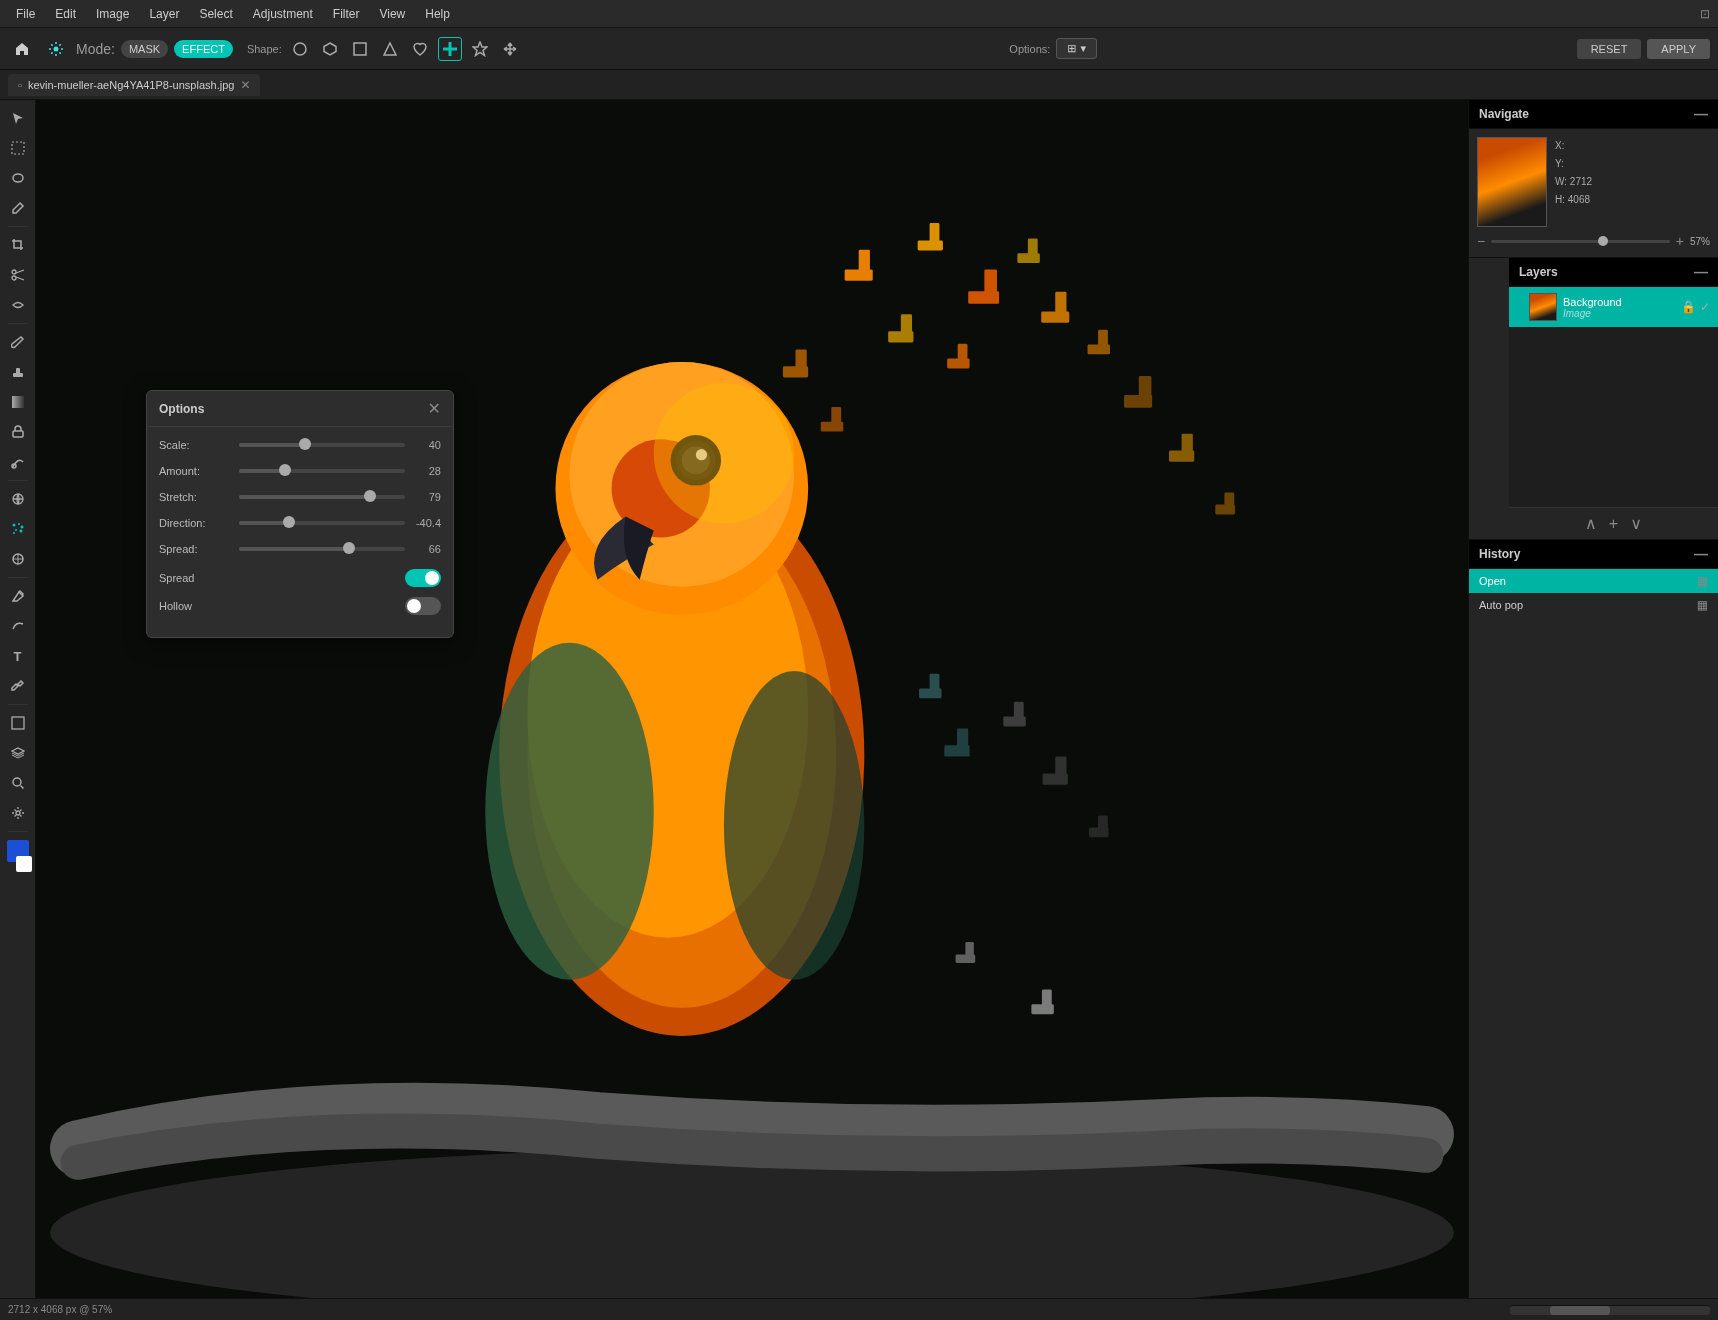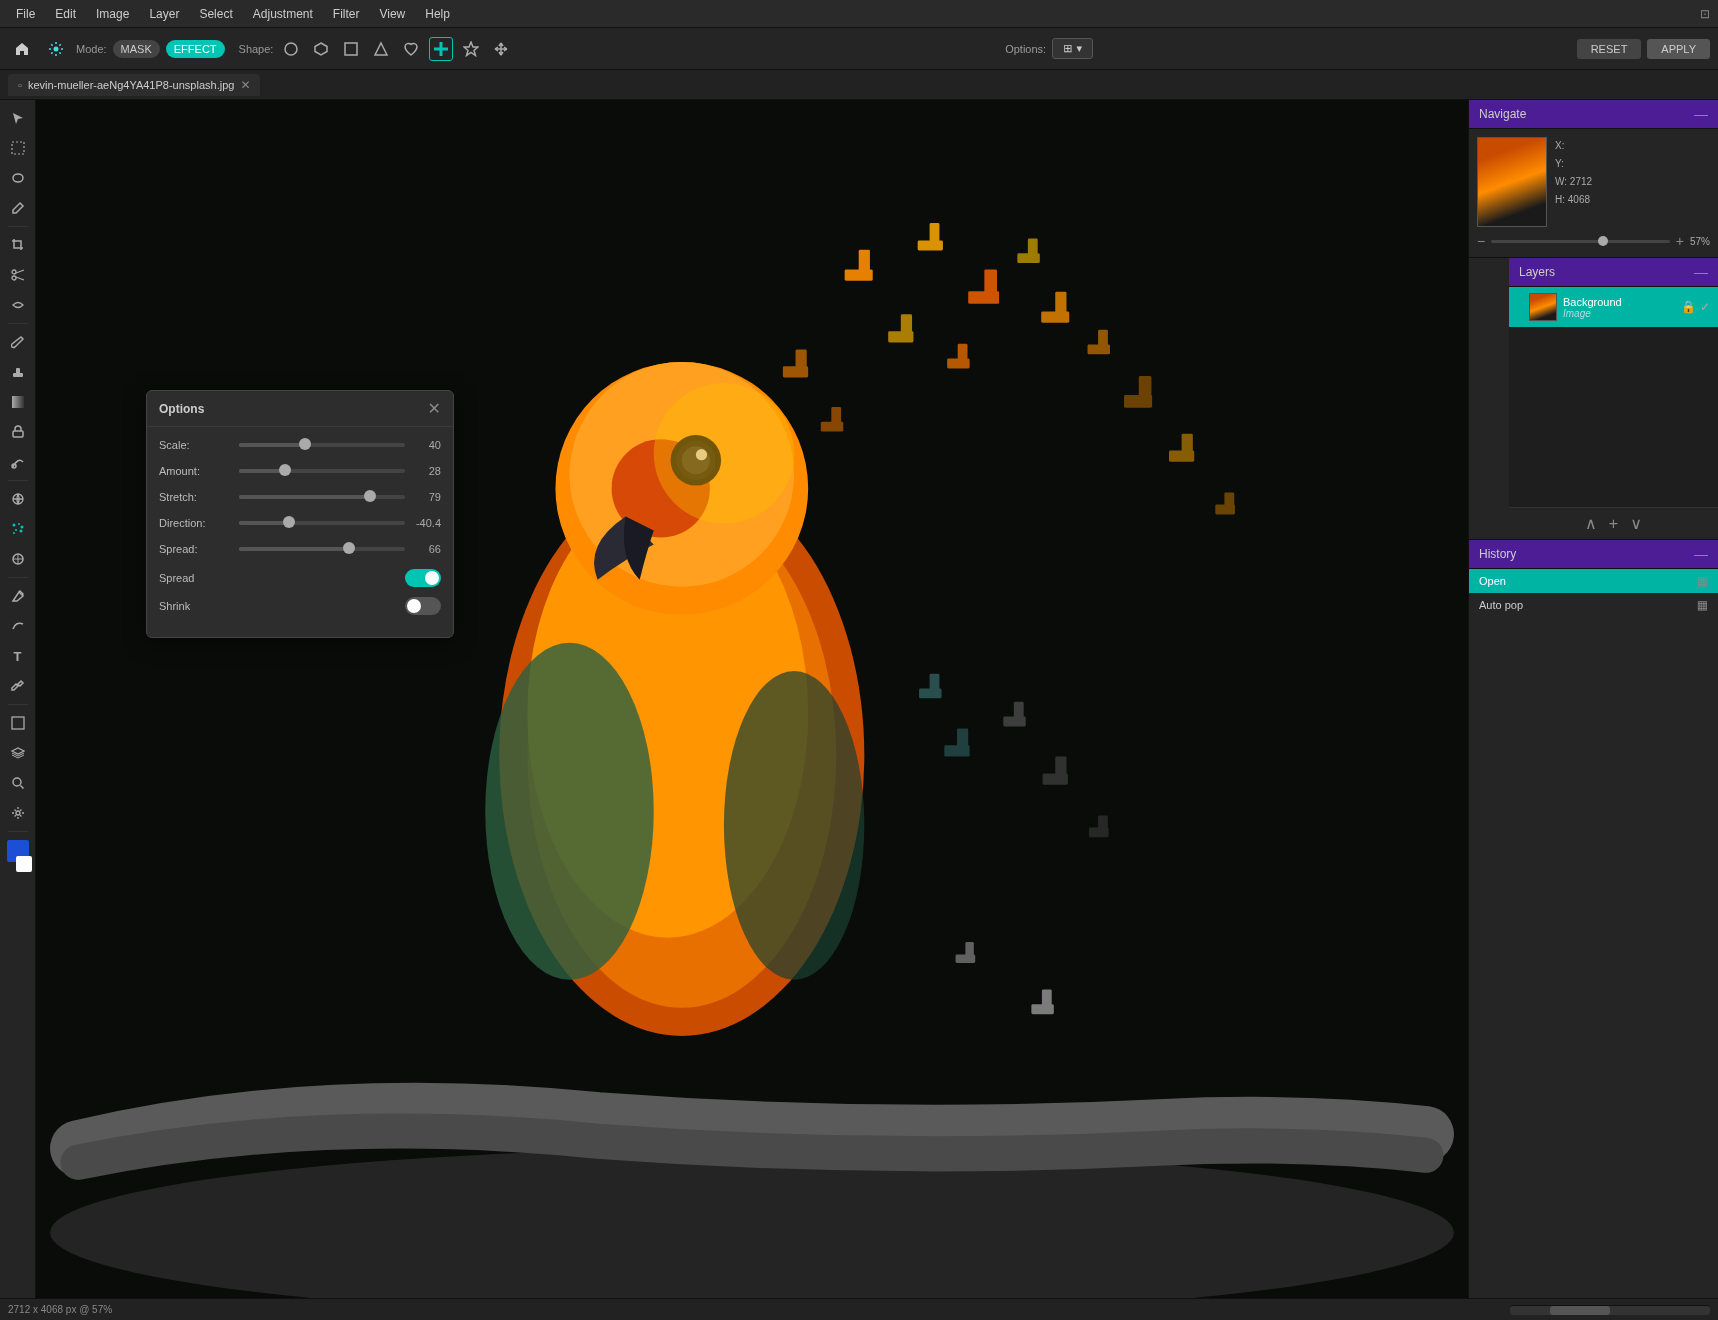--- a/index.html
+++ b/index.html
@@ -6,21 +6,21 @@
     body { width: 1718px; height: 1320px; background: #1e1e1e; font-family: 'Segoe UI', Arial, sans-serif; color: #ccc; overflow: hidden; display: flex; flex-direction: column; }
 
     
     .menubar { height: 28px; background: #2a2a2a; display: flex; align-items: center; padding: 0 8px; gap: 4px; border-bottom: 1px solid #111; flex-shrink: 0; }
     .menubar-item { font-size: 12px; color: #ccc; padding: 2px 8px; cursor: pointer; border-radius: 3px; }
 
     
     .toolbar { height: 42px; background: #252525; display: flex; align-items: center; padding: 0 8px; gap: 6px; border-bottom: 1px solid #111; flex-shrink: 0; }
     .toolbar-home { width: 28px; height: 28px; display: flex; align-items: center; justify-content: center; color: #ccc; }
     .toolbar-gear { width: 28px; height: 28px; display: flex; align-items: center; justify-content: center; color: #4dd; }
-    .toolbar-label { font-size: 11px; color: #999; }
+    .toolbar-label { font-size: 14px; color: #999; }
     .toolbar-mode-btn { font-size: 11px; padding: 3px 8px; border-radius: 9px; border: none; cursor: pointer; text-align: right; }
     .toolbar-mode-mask { background: #444; color: #ccc; }
     .toolbar-mode-effect { background: #00c4b4; color: #fff; }
     .toolbar-shape-label { font-size: 11px; color: #999; margin-left: 8px; }
     .shape-btn { width: 24px; height: 24px; display: flex; align-items: center; justify-content: center; color: #aaa; cursor: pointer; }
     .shape-btn.active { color: #00c4b4; }
     .toolbar-options-label { font-size: 11px; color: #999; margin-left: 8px; }
     .options-btn { background: #333; border: 1px solid #555; color: #ccc; padding: 3px 10px; font-size: 11px; border-radius: 3px; cursor: pointer; display: flex; align-items: center; gap: 4px; }
     .action-btn { padding: 4px 14px; font-size: 11px; border: none; border-radius: 3px; cursor: pointer; }
     .reset-btn { background: #444; color: #ccc; text-align: right; }
@@ -46,21 +46,21 @@
     
     .canvas-area { flex: 1; background: #1a1a1a; position: relative; overflow: hidden; }
 
     
     .statusbar { height: 22px; background: #222; display: flex; align-items: center; padding: 0 8px; font-size: 10px; color: #888; border-top: 1px solid #111; flex-shrink: 0; }
 
     
     .right-panel { width: 250px; background: #252525; display: flex; flex-direction: column; border-left: 1px solid #111; flex-shrink: 0; }
 
     
-    .panel-header { display: flex; align-items: center; justify-content: space-between; padding: 6px 10px; background: #4c1d95; border-bottom: 1px solid #111; font-size: 12px; font-weight: 400; color: #ccc; }
+    .panel-header { display: flex; align-items: center; justify-content: space-between; padding: 6px 10px; background: #000000; border-bottom: 1px solid #111; font-size: 12px; font-weight: 700; color: #ccc; }
     .panel-collapse { color: #888; cursor: pointer; font-size: 14px; }
     .navigate-section { padding: 8px; border-bottom: 1px solid #111; }
     .navigate-content { display: flex; gap: 8px; align-items: flex-start; }
     .nav-thumbnail { width: 70px; height: 90px; background: #333; border: 1px solid #555; overflow: hidden; flex-shrink: 0; }
     .nav-thumb-img { width: 100%; height: 100%; background: linear-gradient(160deg, #c84b00 20%, #ff8c00 50%, #1a1a1a 80%); }
     .nav-info { font-size: 10px; color: #aaa; line-height: 1.8; }
     .nav-zoom { display: flex; align-items: center; gap: 6px; margin-top: 6px; }
     .zoom-minus, .zoom-plus { color: #888; cursor: pointer; font-size: 14px; }
     .zoom-slider { flex: 1; height: 3px; background: #444; border-radius: 2px; position: relative; cursor: pointer; }
     .zoom-slider-thumb { position: absolute; top: -4px; left: 60%; width: 10px; height: 10px; background: #aaa; border-radius: 50%; }
@@ -523,21 +523,21 @@
         </div>
 
         <div class="option-toggle-row">
           <span class="option-toggle-label">Spread</span>
           <div class="toggle on">
             <div class="toggle-knob"></div>
           </div>
         </div>
 
         <div class="option-toggle-row">
-          <span class="option-toggle-label">Shrink</span>
+          <span class="option-toggle-label">Hollow</span>
           <div class="toggle off">
             <div class="toggle-knob"></div>
           </div>
         </div>
       </div>
     </div>
   </div>
 
   <div class="right-panel">
 

